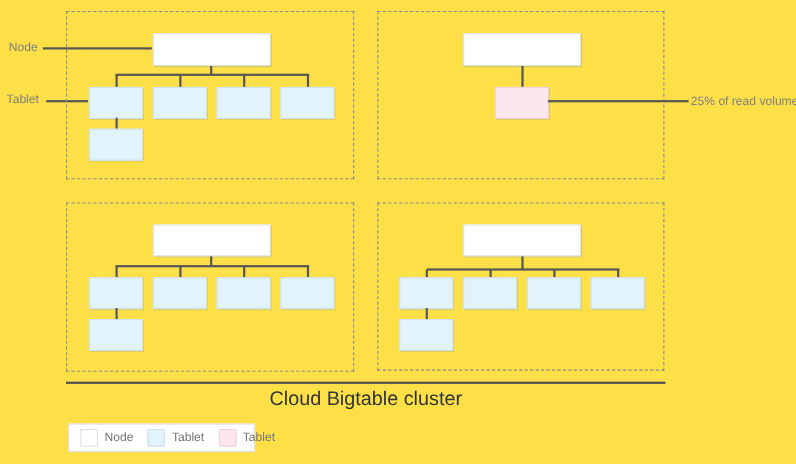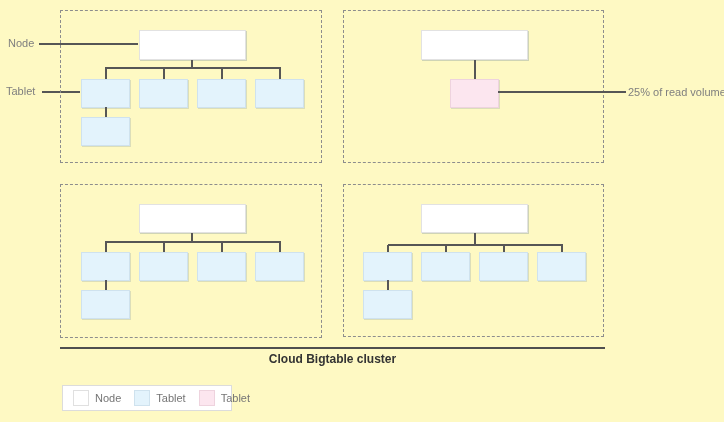--- a/index.html
+++ b/index.html
@@ -1,29 +1,29 @@
 <!DOCTYPE html>
 <html><head>
 <meta charset="utf-8">
 <style>
   html,body{margin:0;padding:0;background:#000;}
-  .canvas{position:relative;width:724px;height:422px;background:#fef9c3;
+  .canvas{position:relative;width:724px;height:422px;background:#fde047;
           font-family:"Liberation Sans",sans-serif;overflow:hidden;}
   .quadrant{position:absolute;border:1px dashed #8d8d8d;box-sizing:border-box;}
   .node-box{position:absolute;width:107px;background:#fff;border:1px solid #e2e2e2;
             box-sizing:border-box;box-shadow:1px 1px 0 rgba(120,144,156,.35);}
   .tablet{position:absolute;width:49px;height:29px;background:#e3f3fc;
           border:1px solid #cfe2ee;box-sizing:border-box;box-shadow:1px 1px 0 rgba(120,144,156,.25);}
   .hot{background:#fce6ef;border-color:#eed3de;}
   .line{position:absolute;background:#565656;}
   .ptr-label{position:absolute;color:#7f7f7f;font-size:11px;white-space:nowrap;}
   .annotation{position:absolute;color:#7f7f7f;font-size:11px;white-space:nowrap;}
   .bracket{position:absolute;left:60px;top:347px;width:545px;height:2px;background:#4f4f4f;}
   .caption{position:absolute;left:60px;top:352px;width:545px;text-align:center;
-           color:#333;font-size:12px;font-weight:700;}
+           color:#333;font-size:18px;font-weight:400;}
   .legend{position:absolute;left:62px;top:385px;width:170px;height:26px;background:#fff;
           border:1px solid #dcdcdc;display:flex;align-items:center;padding-left:10px;
           box-sizing:border-box;}
   .legend-item{display:flex;align-items:center;margin-right:13px;}
   .swatch{width:16px;height:16px;border:1px solid #e0e0e0;box-sizing:border-box;margin-right:6px;}
   .swatch-node{background:#fff;}
   .swatch-tablet{background:#e3f3fc;border-color:#cfe2ee;}
   .swatch-hot{background:#fce6ef;border-color:#eed3de;}
   .legend-label{font-size:11px;color:#757575;}
 </style>

